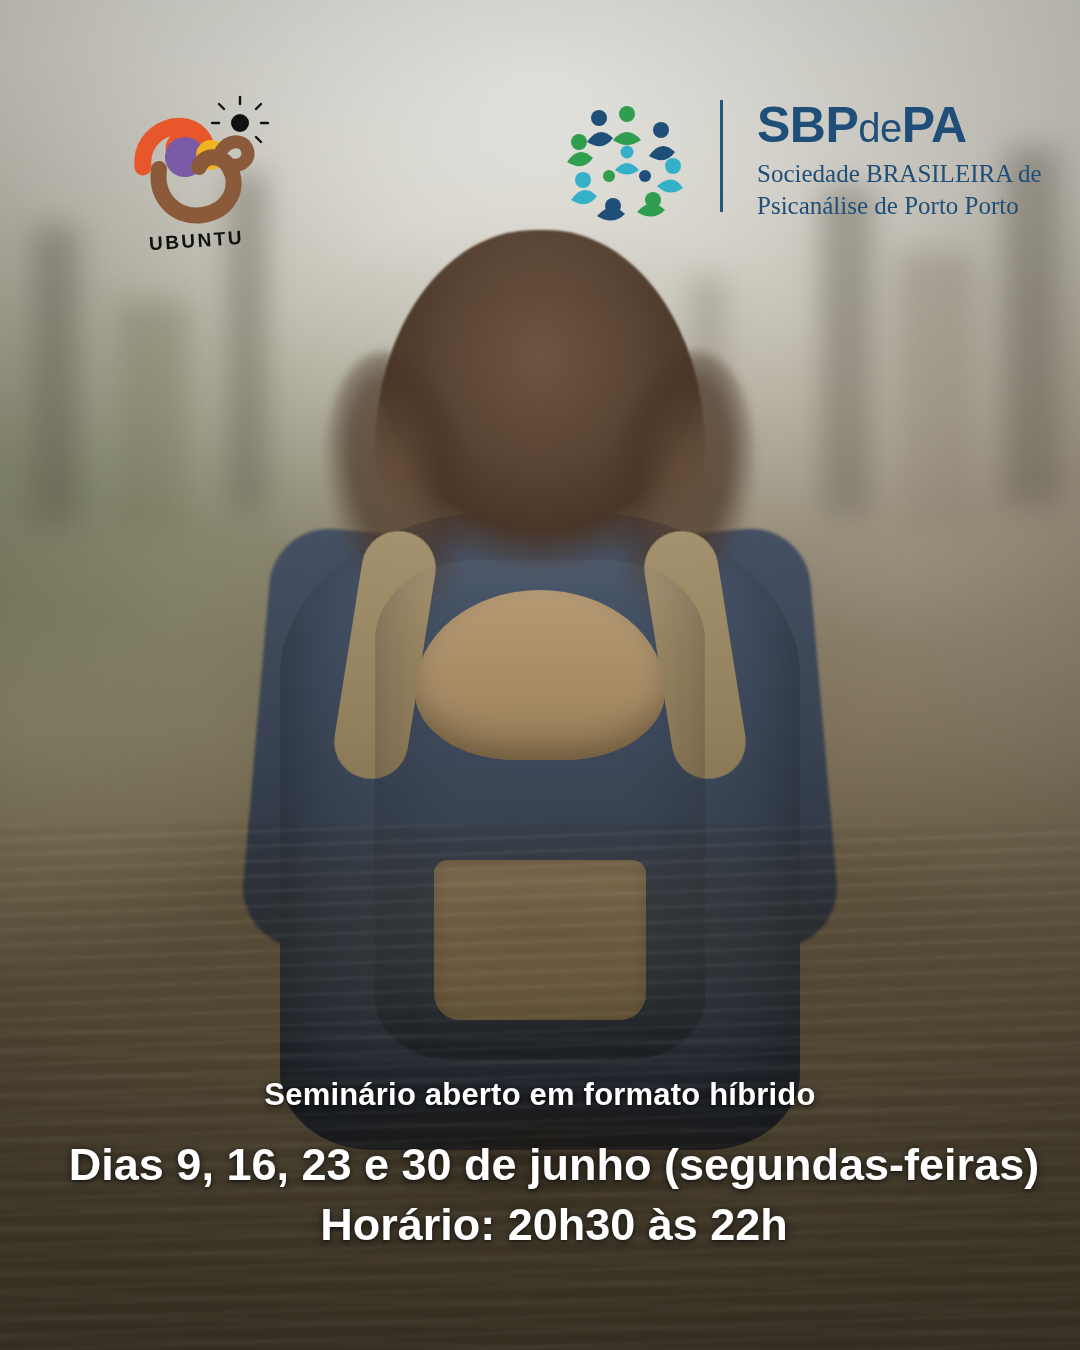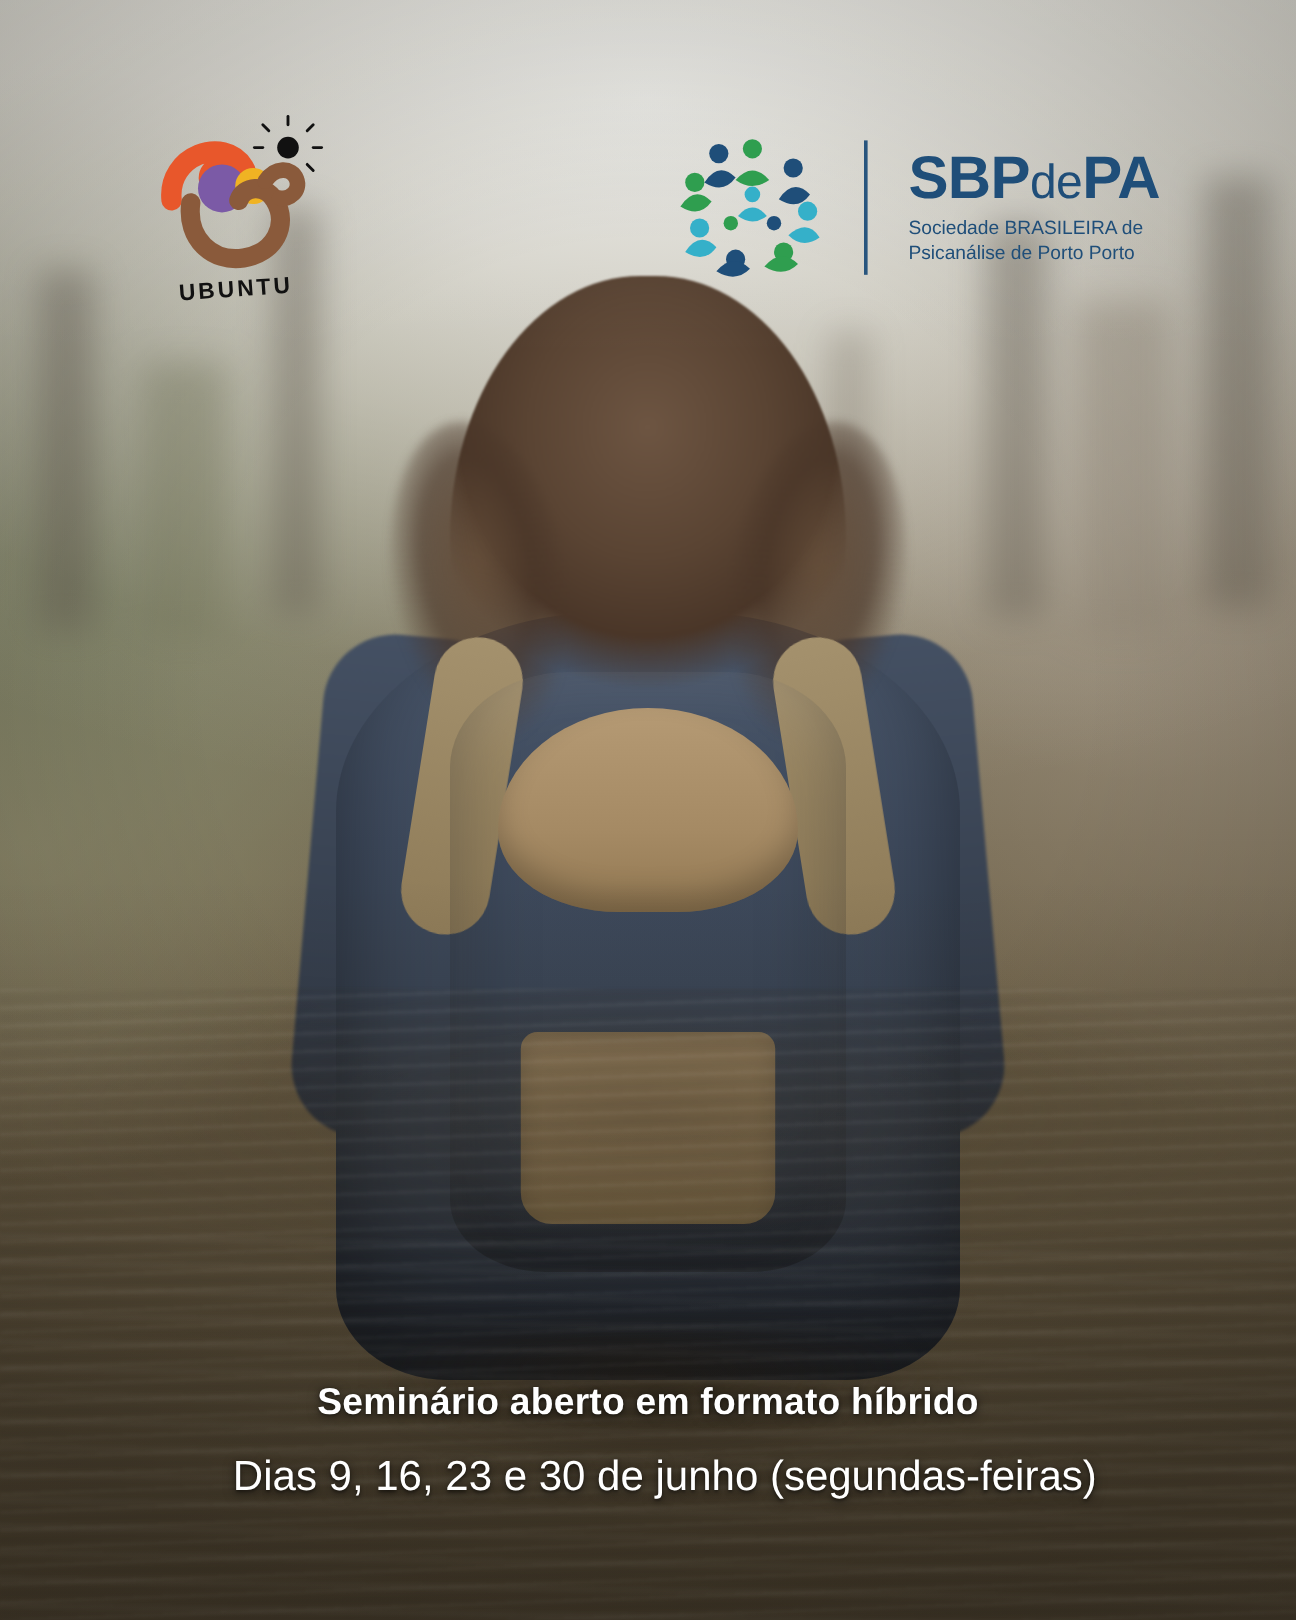--- a/index.html
+++ b/index.html
@@ -230,21 +230,21 @@
     width: 150px;
     height: 160px;
   }
   .logo-sbpdepa {
     position: absolute;
     left: 565px;
     top: 100px;
     width: 430px;
     height: 145px;
     display: flex;
-    align-items: center;
+    align-items: flex-start;
     gap: 30px;
   }
   .sbp-mark { width: 125px; height: 125px; flex: 0 0 auto; }
   .sbp-divider {
     width: 3px;
     height: 112px;
     background: #1f4e79;
     flex: 0 0 auto;
     opacity: .95;
   }
@@ -253,25 +253,26 @@
     font-size: 50px;
     font-weight: 700;
     color: #1f4e79;
     letter-spacing: -0.5px;
     line-height: 1;
     white-space: nowrap;
   }
   .sbp-title .thin { font-weight: 400; font-size: 40px; }
   .sbp-sub {
     margin-top: 8px;
-    font-size: 16px;
+    font-size: 25px;
     color: #1f4e79;
     line-height: 1.28;
     font-weight: 500;
     white-space: nowrap;
+    font-family: Liberation Serif, serif;
   }
 
   
   .copy {
     position: absolute;
     left: 0;
     right: 0;
     bottom: 96px;
     text-align: center;
     color: #ffffff;
@@ -286,22 +287,22 @@
   }
   .headline {
     font-size: 62px;
     font-weight: 700;
     line-height: 1.13;
     letter-spacing: 0.5px;
     margin: 0 auto 26px;
     max-width: 900px;
   }
   .date-line {
-    font-size: 35px;
-    font-weight: 400;
+    font-size: 45px;
+    font-weight: 700;
     line-height: 1.32;
     padding-left: 28px;
   }
 </style>
 </head>
 <body>
 
 <div class="poster">
 
   <div class="bg"></div>
@@ -417,15 +418,16 @@
       <div class="sbp-sub">
         <div>Sociedade BRASILEIRA de</div>
         <div>Psicanálise de Porto Porto</div>
       </div>
     </div>
   </div>
 
   <div class="copy">
     <div class="kicker">Seminário aberto em formato híbrido</div>
     <div class="date-line">Dias 9, 16, 23 e 30 de junho (segundas-feiras)</div>
+    <div class="date-line">Horário: 20h30 às 22h</div>
   </div>
 
 </div>
 
 </body></html>

